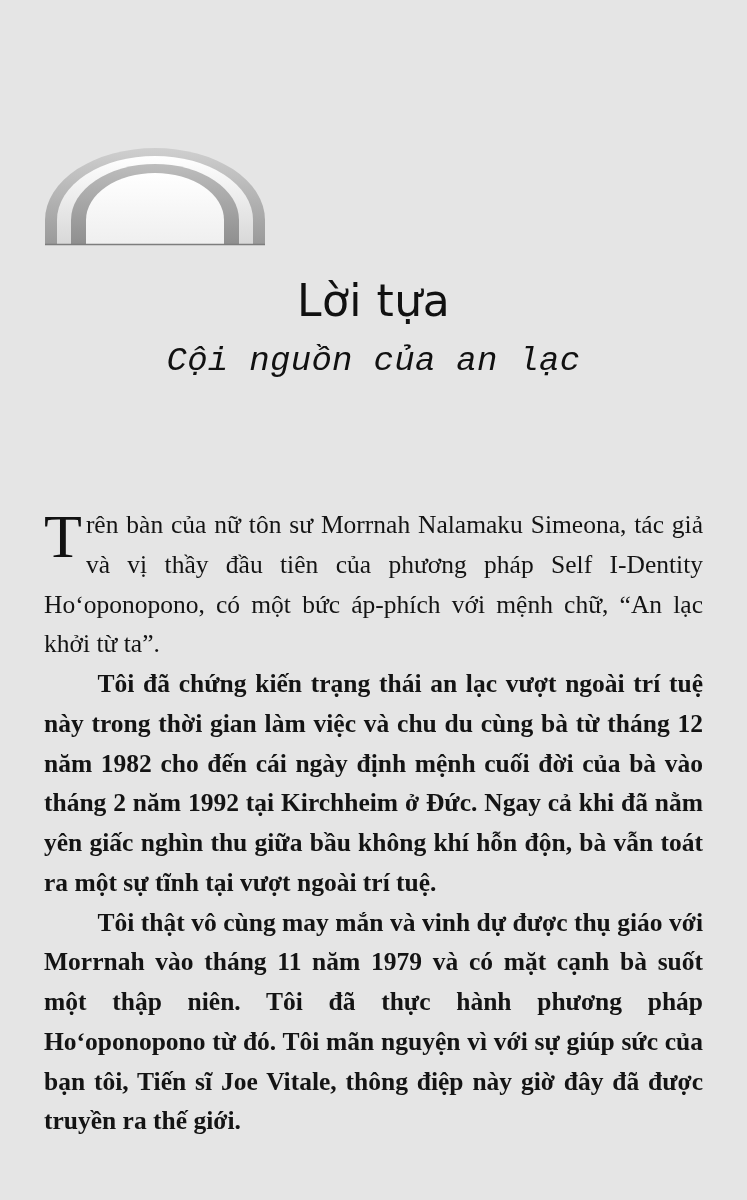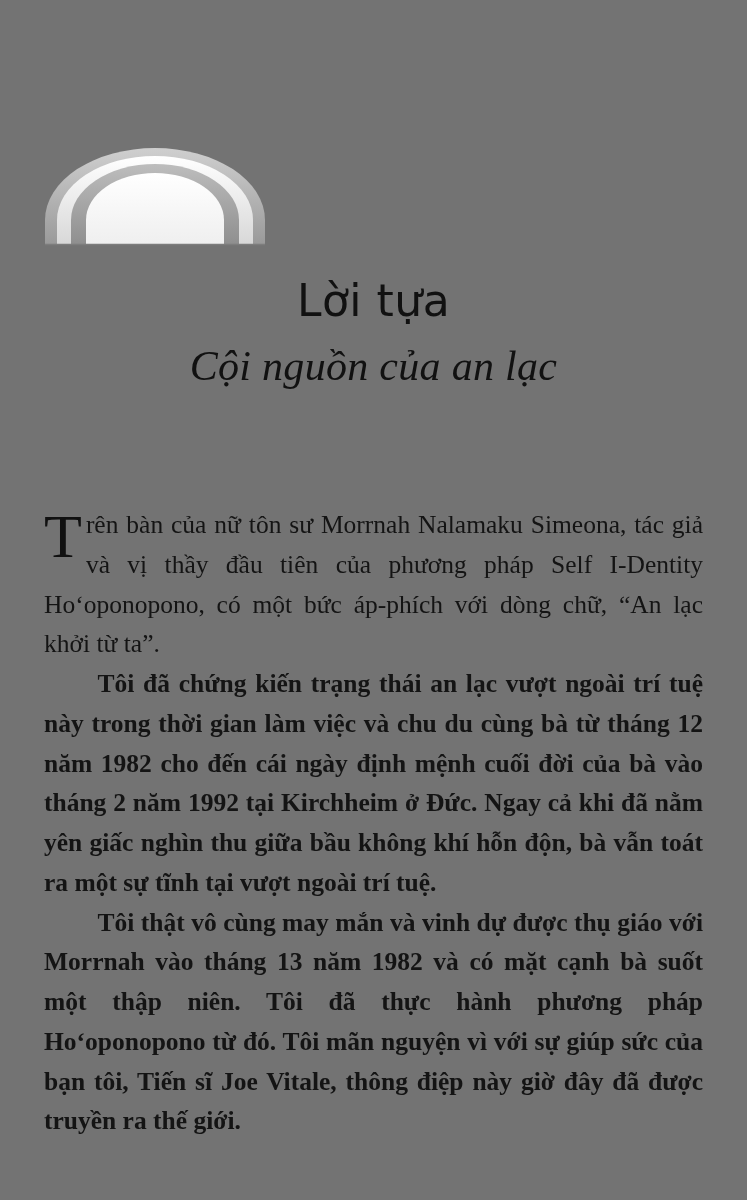--- a/index.html
+++ b/index.html
@@ -12,21 +12,21 @@
     height: 1200px;
     position: relative;
     overflow: hidden;
     font-family: "Liberation Serif", serif;
     color: #1a1a1a;
   }
 
   .page {
     position: absolute;
     inset: 0;
-    background: #737373;
+    background: #e5e5e5;
   }
 
   
   .ornament {
     position: absolute;
     left: 44px;
     top: 148px;
     width: 240px;
     height: 98px;
   }
@@ -44,25 +44,25 @@
     font-size: 44px;
     font-weight: 400;
     letter-spacing: 0.5px;
     line-height: 1.05;
     margin: 0;
     color: #111111;
     font-family: "DejaVu Sans", sans-serif;
   }
   .chapter-subtitle {
     margin: 18px 0 0 0;
-    font-size: 42px;
+    font-size: 34px;
     font-style: italic;
     font-weight: 400;
     color: #111111;
-    font-family: Liberation Serif, serif;
+    font-family: Liberation Mono, monospace;
     letter-spacing: 0.3px;
   }
 
   
   .body-text {
     position: absolute;
     left: 44px;
     right: 44px;
     top: 505px;
     font-size: 25.5px;
@@ -125,18 +125,18 @@
       <line x1="1" y1="96.5" x2="221" y2="96.5" stroke="#7d7d7d" stroke-width="1.6"></line>
     </svg>
   </div>
 
   <div class="title-block">
     <h1 class="chapter-title">Lời tựa</h1>
     <h2 class="chapter-subtitle">Cội nguồn của an lạc</h2>
   </div>
 
   <div class="body-text">
-    <p class="dropcap-para"><span class="dropcap">T</span><span>rên bàn của nữ tôn sư Morrnah Nalamaku Simeona, tác giả và vị thầy đầu tiên của phương pháp Self I-Dentity Ho‘oponopono, có một bức áp-phích với dòng chữ, “An lạc khởi từ ta”.</span></p>
+    <p class="dropcap-para"><span class="dropcap">T</span><span>rên bàn của nữ tôn sư Morrnah Nalamaku Simeona, tác giả và vị thầy đầu tiên của phương pháp Self I-Dentity Ho‘oponopono, có một bức áp-phích với mệnh chữ, “An lạc khởi từ ta”.</span></p>
     <p>Tôi đã chứng kiến trạng thái an lạc vượt ngoài trí tuệ này trong thời gian làm việc và chu du cùng bà từ tháng 12 năm 1982 cho đến cái ngày định mệnh cuối đời của bà vào tháng 2 năm 1992 tại Kirchheim ở Đức. Ngay cả khi đã nằm yên giấc nghìn thu giữa bầu không khí hỗn độn, bà vẫn toát ra một sự tĩnh tại vượt ngoài trí tuệ.</p>
-    <p>Tôi thật vô cùng may mắn và vinh dự được thụ giáo với Morrnah vào tháng 13 năm 1982 và có mặt cạnh bà suốt một thập niên. Tôi đã thực hành phương pháp Ho‘oponopono từ đó. Tôi mãn nguyện vì với sự giúp sức của bạn tôi, Tiến sĩ Joe Vitale, thông điệp này giờ đây đã được truyền ra thế giới.</p>
+    <p>Tôi thật vô cùng may mắn và vinh dự được thụ giáo với Morrnah vào tháng 11 năm 1979 và có mặt cạnh bà suốt một thập niên. Tôi đã thực hành phương pháp Ho‘oponopono từ đó. Tôi mãn nguyện vì với sự giúp sức của bạn tôi, Tiến sĩ Joe Vitale, thông điệp này giờ đây đã được truyền ra thế giới.</p>
   </div>
 
 </div>
 
 </body></html>

